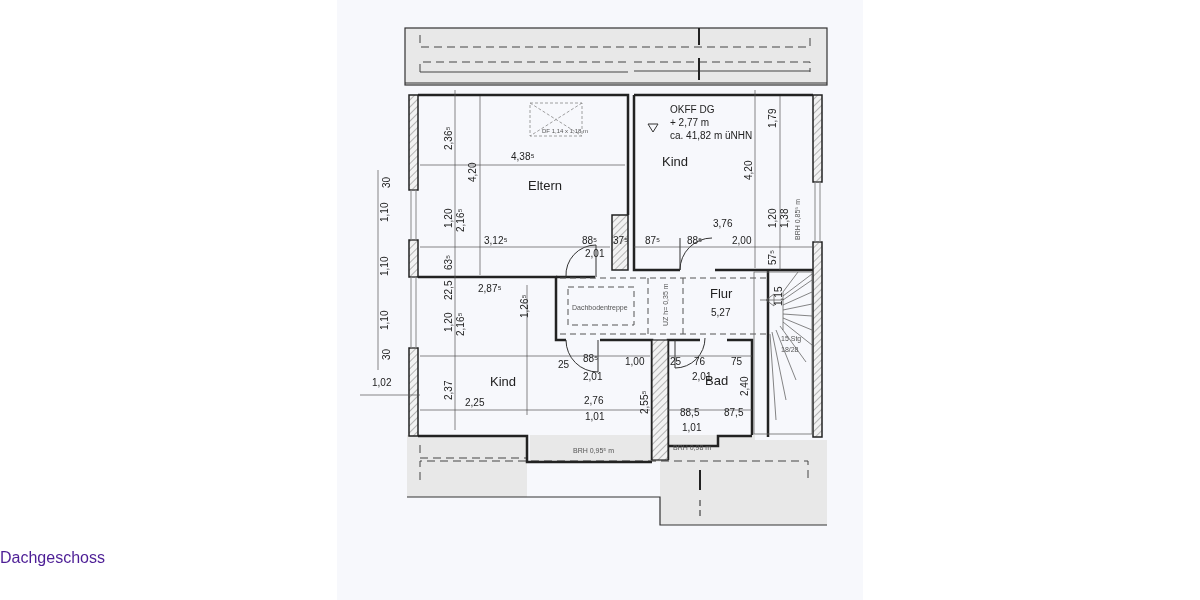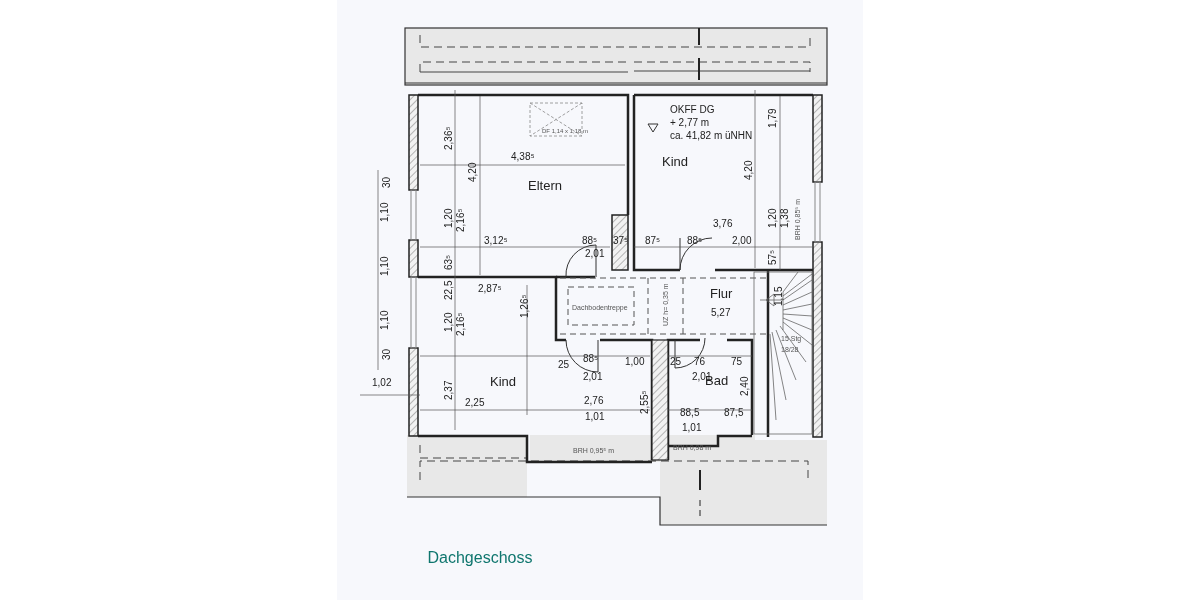--- a/index.html
+++ b/index.html
@@ -3,21 +3,21 @@
 <meta charset="utf-8">
 <style>
   html,body{margin:0;padding:0;background:#ffffff;}
   body{width:1200px;height:600px;position:relative;overflow:hidden;font-family:"Liberation Sans",sans-serif;}
   .paper{position:absolute;left:337px;top:0;width:526px;height:600px;background:#f7f8fc;}
   svg{position:absolute;left:0;top:0;}
   .lbl{font-family:"Liberation Sans",sans-serif;fill:#222;}
   .room{font-size:13px;}
   .dim{font-size:10px;}
   .tiny{font-size:6px;fill:#555;}
-  .caption{position:absolute;left:0;width:960px;top:549px;text-align:center;font-size:16px;color:#0f766e;}
+  .caption{position:absolute;left:0;width:960px;top:549px;text-align:left;font-size:16px;color:#4c1d95;}
 </style>
 </head>
 <body>
 
 <div class="paper"></div>
 
 <svg width="1200" height="600" viewBox="0 0 1200 600">
   <defs>
     <pattern id="hatch" width="5" height="5" patternUnits="userSpaceOnUse" patternTransform="rotate(45)">
       <rect width="5" height="5" fill="#f2f2f2"></rect>

